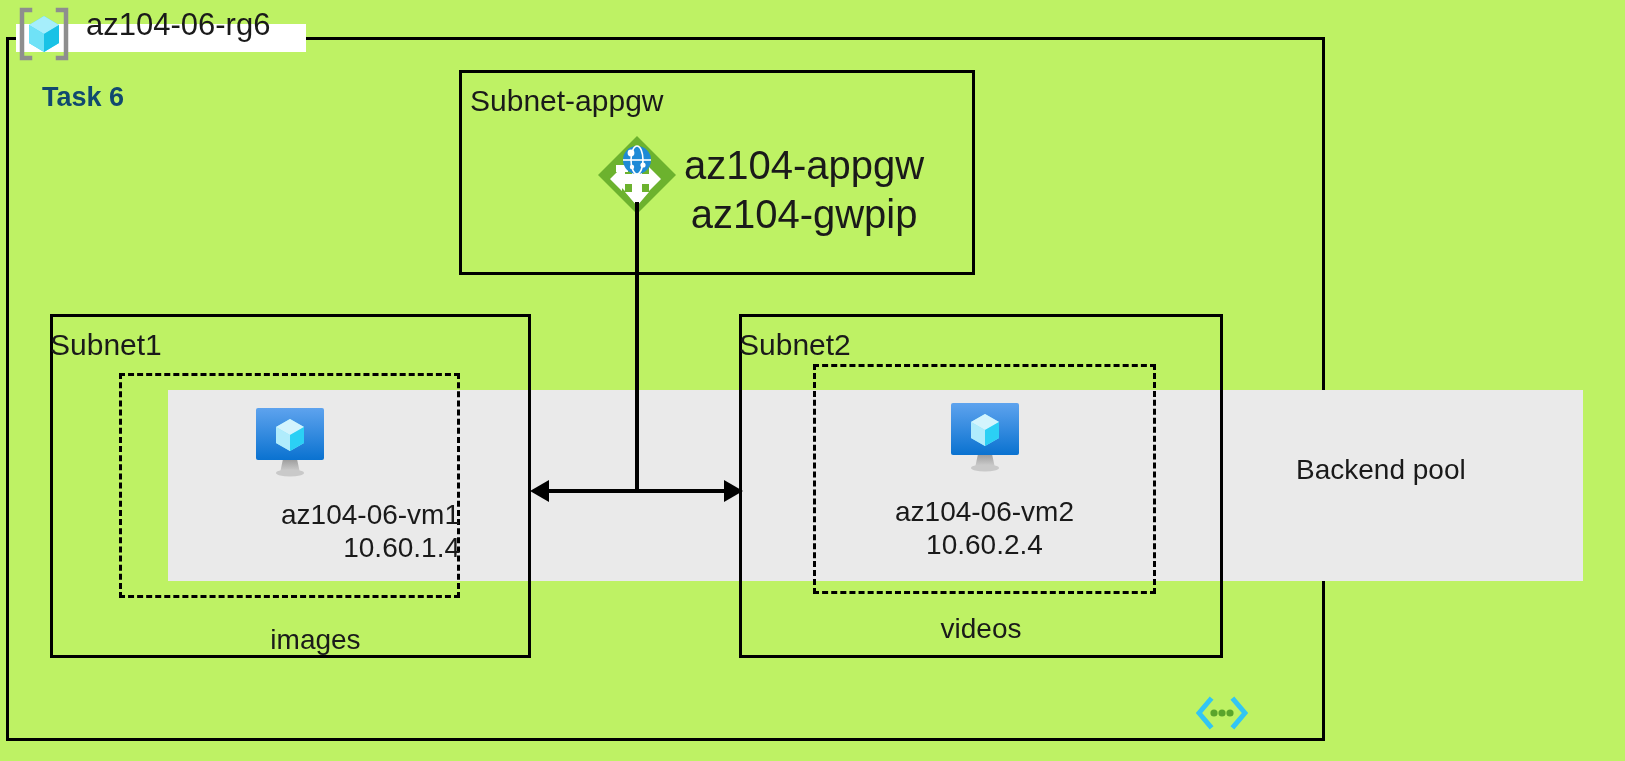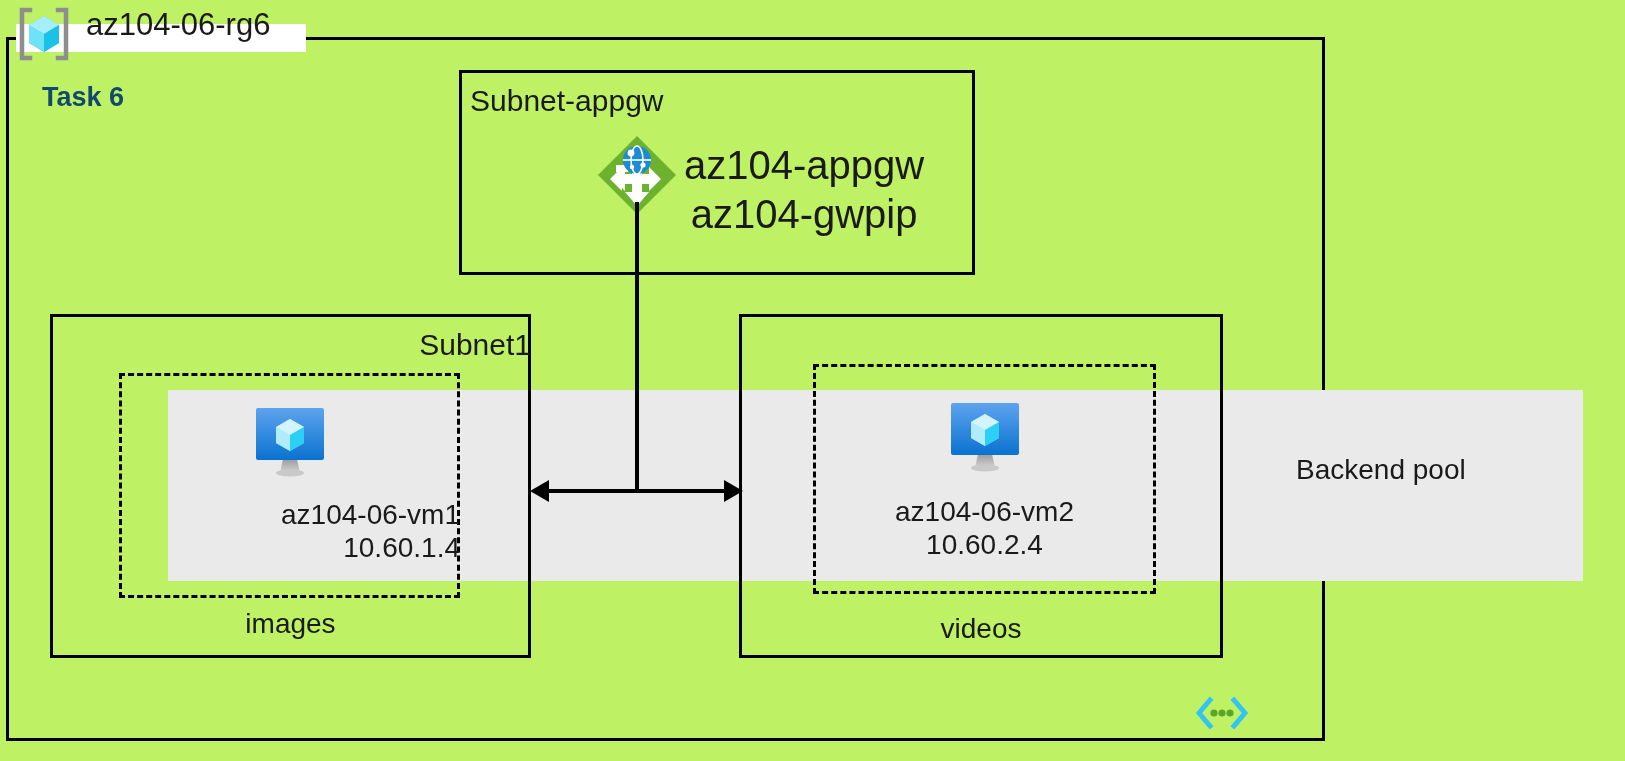--- a/index.html
+++ b/index.html
@@ -85,21 +85,21 @@
   
   .subnet-box {
     position: absolute;
     border: 3px solid #000000;
     box-sizing: border-box;
     background: transparent;
   }
   .subnet-title {
     position: absolute;
     width: 100%;
-    text-align: right;
+    text-align: left;
     font-size: 30px;
     color: #1a1a1a;
     white-space: nowrap;
   }
 
   #subnet-appgw { left: 459px; top: 70px;  width: 516px; height: 205px; }
   #subnet1      { left: 50px;  top: 314px; width: 481px; height: 344px; }
   #subnet2      { left: 739px; top: 314px; width: 484px; height: 344px; }
 
   
@@ -280,23 +280,24 @@
       <polygon points="40,30 54,22 54,38 40,46" fill="#2bd0f5"></polygon>
       <polygon points="40,30 26,22 26,38 40,46" fill="#b0ecfc"></polygon>
     </svg>
   </div>
 
   <div class="node-caption" style="left:119px; top:498px; width:341px;text-align:right;">
     <div>az104-06-vm1</div>
     <div>10.60.1.4</div>
   </div>
 
-  <div class="subnet-footer" style="left:50px; top:608px; width:481px;">images</div>
+  <div class="subnet-footer" style="left:50px; top:624px; width:481px;padding-left:25px;">images</div>
 
   <div class="subnet-box" id="subnet2"></div>
+  <div class="subnet-title" style="left:739px; top:328px; width:484px;">Subnet2</div>
 
   <div class="dashed-box" id="dashed2"></div>
 
   <div class="vm-icon" style="left:945px; top:400px;">
     <svg viewBox="0 0 80 74" width="80" height="74">
       <defs>
         <linearGradient id="vmgrad2" x1="0" y1="0" x2="0" y2="1">
           <stop offset="0%" stop-color="#5ea3ee"></stop>
           <stop offset="100%" stop-color="#0a72d0"></stop>
         </linearGradient>

